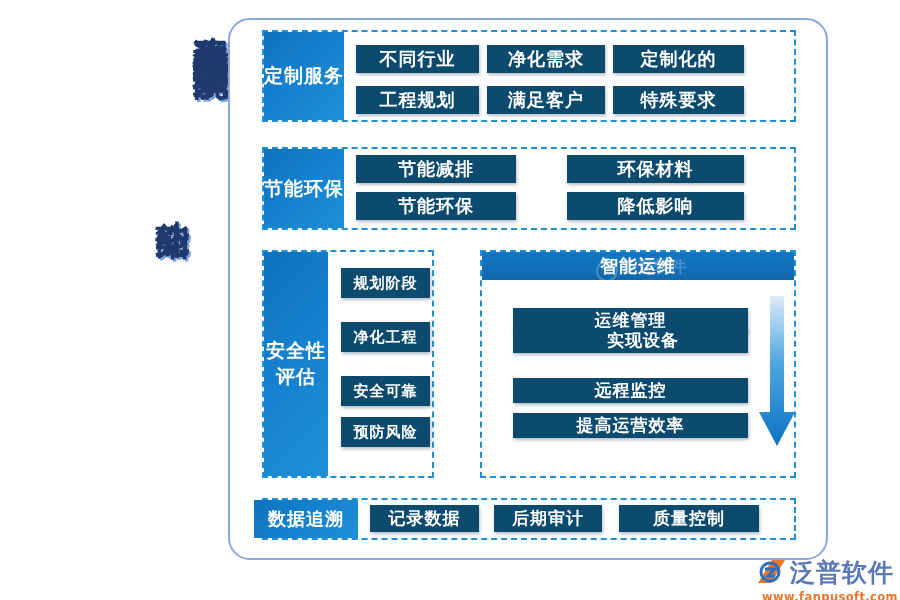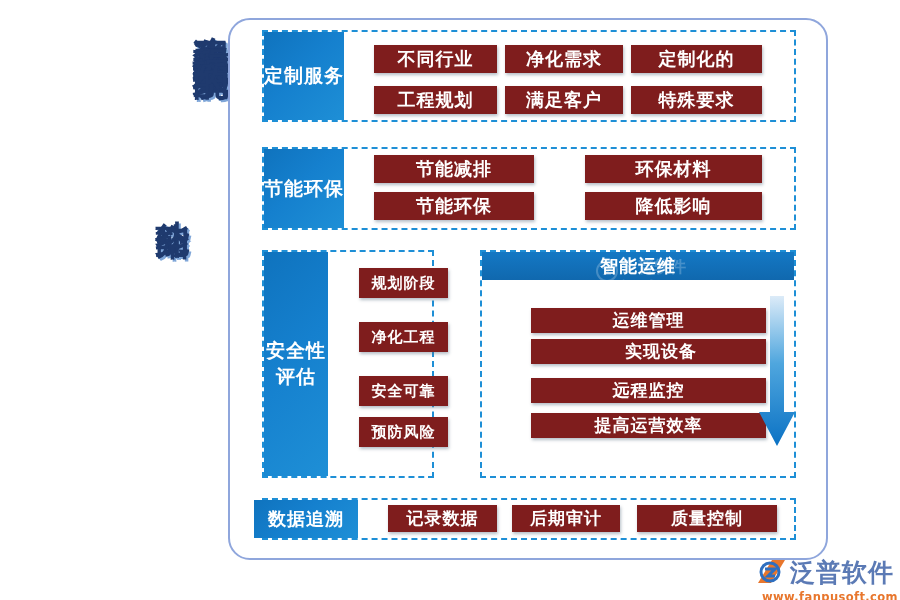--- a/index.html
+++ b/index.html
@@ -40,24 +40,23 @@
     position:absolute; display:flex; align-items:center; justify-content:center;
     text-align:center; color:#ffffff; font-weight:700;
     font-family:"DejaVu Serif","Liberation Serif",serif;
     background:linear-gradient(135deg,#0F73BE 0%,#1580CE 45%,#1E8FD6 100%);
     letter-spacing:1px;
   }
   .chip{
     position:absolute; display:flex; align-items:center; justify-content:center;
     color:#ffffff; font-weight:700; text-align:center;
     font-family:Liberation Serif, serif;
-    background:#7f1d1d;
+    background:#0c4a6e;
     box-shadow: 1px 2px 3px rgba(90,110,130,.45);
     letter-spacing:1px;
-    margin-left:18px;
   }
 
   
   #sec1-box{ left:262px; top:30px; width:534px; height:92px; }
   #sec1-cat{ left:264px; top:32px; width:80px; height:88px; font-size:19px; line-height:1.35; }
   .s1r1{ top:45px; height:28px; font-size:18px; }
   .s1r2{ top:86px; height:28px; font-size:18px; }
   .s1c1{ left:356px; width:123px; }
   .s1c2{ left:487px; width:118px; }
   .s1c3{ left:613px; width:131px; }
@@ -80,21 +79,21 @@
   .s3l-4{ top:417px; }
 
   
   #sec3r-box{ left:480px; top:250px; width:316px; height:228px; }
   #sec3r-cat{
     left:482px; top:252px; width:312px; height:28px; font-size:18px;
     background:linear-gradient(180deg,#1478C4 0%,#1068AE 100%);
   }
   .s3r{ left:513px; width:235px; height:25px; font-size:17px; }
   .s3r-1{ top:308px; }
-  .s3r-2{ top:339px;padding-left:25px; }
+  .s3r-2{ top:328px;padding-left:25px; }
   .s3r-3{ top:378px; }
   .s3r-4{ top:413px; }
 
   .arrow{ position:absolute; left:757px; top:296px; width:40px; height:152px; }
 
   
   #sec4-box{ left:262px; top:498px; width:534px; height:42px; }
   #sec4-cat{ left:254px; top:500px; width:104px; height:38px; font-size:18px; }
   .s4{ top:505px; height:27px; font-size:17px;text-align:right; }
   .s4c1{ left:370px; width:109px; }

